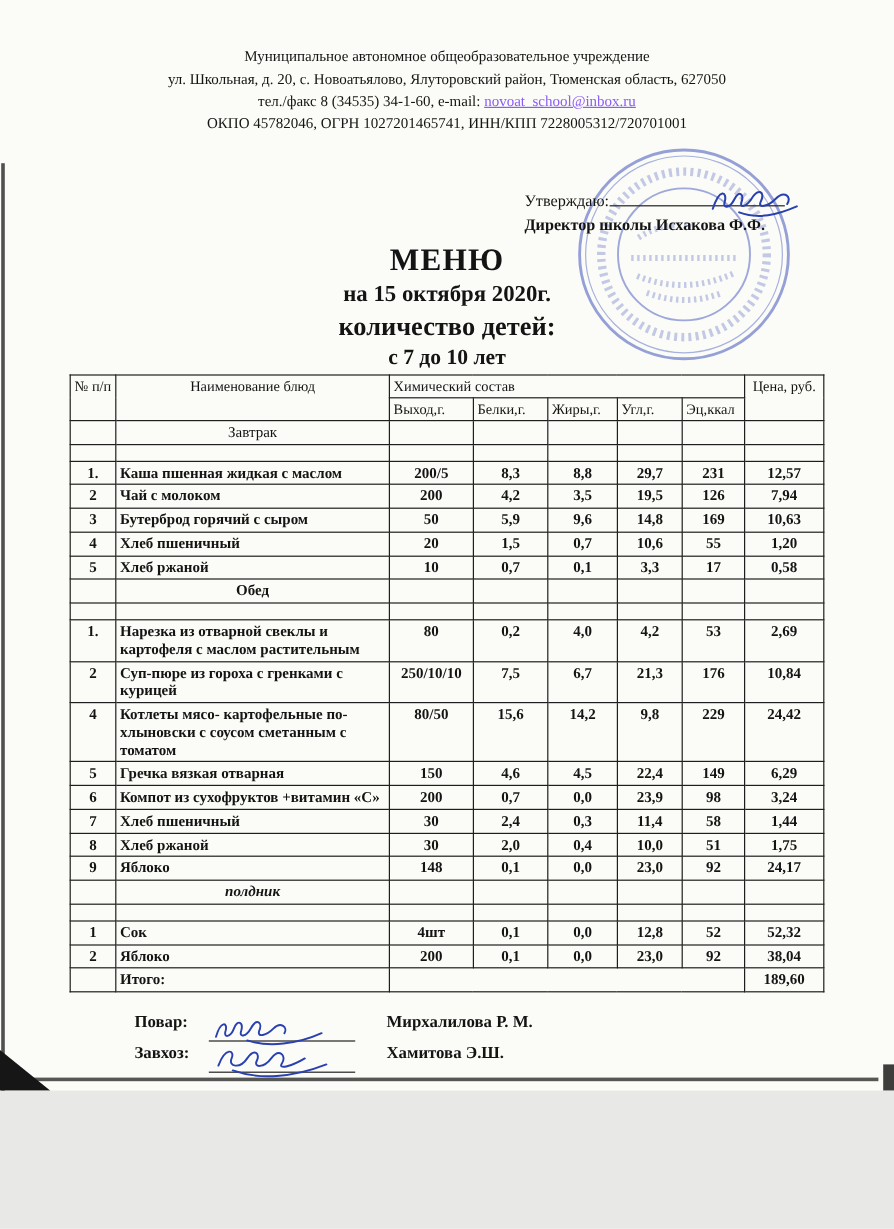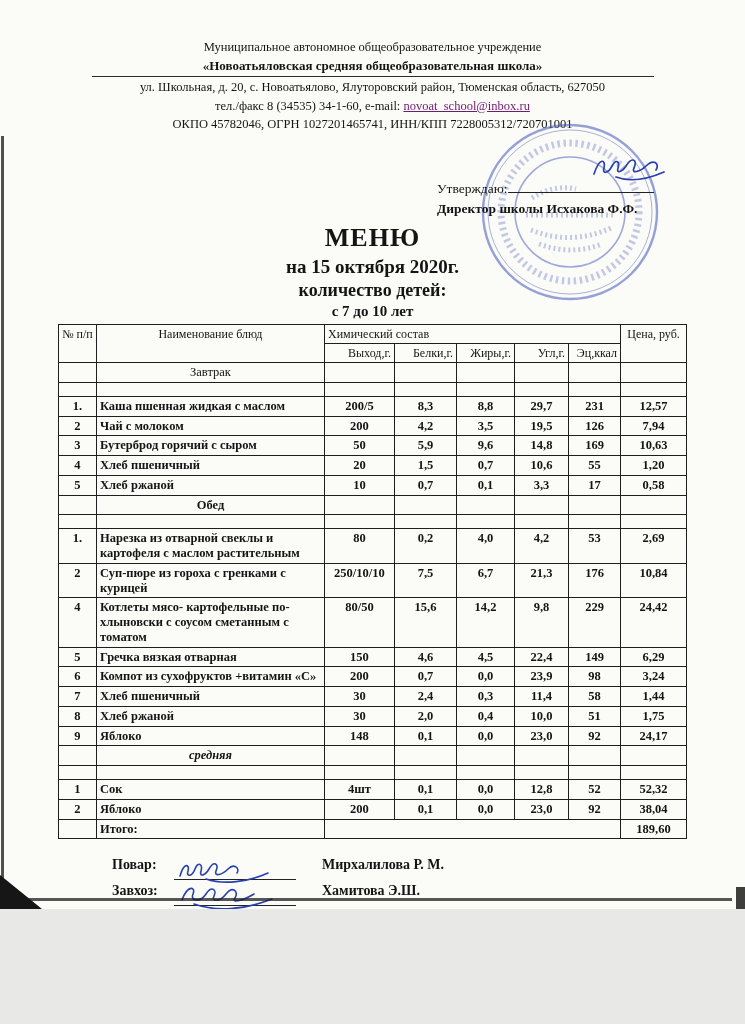--- a/index.html
+++ b/index.html
@@ -12,45 +12,45 @@
   .edge-left  { position:absolute; left:1px; top:136px; width:3px; height:880px; background:#262626; opacity:.8; }
   .edge-bottom{ position:absolute; left:26px; bottom:8px; width:706px; height:3px; background:#1f1f1f; opacity:.75; }
   .corner-bl  { position:absolute; left:0; bottom:0; width:0; height:0;
                 border-bottom:34px solid #161616; border-right:42px solid transparent; }
   .corner-br  { position:absolute; right:0; bottom:0; width:9px; height:22px; background:#1c1c1c; opacity:.85; }
   
   .doc { padding-top:40px; }
   .org { width:562px; margin:0 auto; text-align:center; font-size:12.5px; line-height:1.25; }
   .org .org-name { font-weight:bold; font-size:13px; border-bottom:1.4px solid #2a2a2a; padding-bottom:2px; margin-top:2px; }
   .org .org-line { margin-top:3px; }
-  .org .email { text-decoration:underline; color:#701a75; }
+  .org .email { text-decoration:underline; color:#8b5cf6; }
   
   .approval { position:relative; z-index:3; width:276px; margin:46px 32px 0 auto; font-size:13.5px; }
   .approval .blank { display:inline-block; width:146px; border-bottom:1.3px solid #222; height:13px; vertical-align:baseline; }
   .approval .director { font-weight:bold; margin-top:4px; white-space:nowrap; }
   
   .stamp { position:absolute; left:476px; top:118px; z-index:1; }
   .approve-sig { position:absolute; left:588px; top:150px; z-index:4; }
   
   .title-block { text-align:center; margin-top:6px; position:relative; z-index:2; font-weight:bold; }
   .t-main { font-size:26px; letter-spacing:1px; }
   .t-date { font-size:19px; margin-top:3px; }
-  .t-children { font-size:18px; margin-top:2px; }
-  .t-age { font-size:15px; margin-top:2px; }
+  .t-children { font-size:22px; margin-top:2px; }
+  .t-age { font-size:18px; margin-top:2px; }
   
   table.menu { width:628px; margin:4px auto 0; border-collapse:collapse; table-layout:fixed;padding-left:24px; }
   table.menu th, table.menu td {
     border:1.2px solid #1e1e1e; vertical-align:top; padding:2px 3px;
     font-size:12.5px; line-height:1.18; overflow-wrap:break-word; word-break:break-word;
   }
   table.menu th { font-weight:normal; font-size:12px; }
   .h-num  { text-align:center; }
   .h-name { text-align:center; }
   .h-chem { text-align:left; padding-left:4px; }
-  .h-sub  { text-align:right; }
+  .h-sub  { text-align:left; }
   .h-price{ text-align:center; }
   tbody td { font-weight:bold; }
   .c-num   { text-align:center; }
   .c-name  { text-align:left; padding-left:5px; }
   .c-val   { text-align:center; }
   .c-price { text-align:center; }
   .c-section { text-align:center; font-weight:normal; }
   .v-bold { font-weight:bold; }
   .v-bold-italic { font-weight:bold; font-style:italic; }
   .c-total { font-weight:bold; }
@@ -79,21 +79,20 @@
   </svg>
 
   <svg class="approve-sig" width="120" height="40" viewBox="0 0 120 40">
     <path d="M6 24 C12 6 18 10 16 18 C14 24 20 24 24 16 C28 8 32 12 30 18 C28 24 34 22 38 16 C44 6 50 10 46 18 C43 24 52 22 58 16 C66 8 72 14 68 20 M28 27 C44 33 60 29 76 22" fill="none" stroke="#2840b0" stroke-width="1.7" stroke-linecap="round"></path>
   </svg>
 
   <div class="doc">
 
     <div class="org">
       <div>Муниципальное автономное общеобразовательное учреждение</div>
-      <div class="org-name">«Новоатьяловская средняя общеобразовательная школа»</div>
       <div class="org-line">ул. Школьная, д. 20, с. Новоатьялово, Ялуторовский район, Тюменская область, 627050</div>
       <div class="org-line"><span>тел./факс 8 (34535) 34-1-60,  e-mail: </span><span class="email">novoat_school@inbox.ru</span></div>
       <div class="org-line">ОКПО 45782046, ОГРН 1027201465741, ИНН/КПП 7228005312/720701001</div>
     </div>
 
     <div class="approval">
       <div><span>Утверждаю:</span><span class="blank"></span></div>
       <div class="director">Директор школы Исхакова Ф.Ф.</div>
     </div>
 
@@ -296,21 +295,21 @@
             <td class="c-name">Яблоко</td>
             <td class="c-val">148</td>
             <td class="c-val">0,1</td>
             <td class="c-val">0,0</td>
             <td class="c-val">23,0</td>
             <td class="c-val">92</td>
             <td class="c-price">24,17</td>
           </tr>
           <tr>
             <td class="c-num"></td>
-            <td class="c-name c-section v-bold-italic">средняя</td>
+            <td class="c-name c-section v-bold-italic">полдник</td>
             <td class="c-val"></td>
             <td class="c-val"></td>
             <td class="c-val"></td>
             <td class="c-val"></td>
             <td class="c-val"></td>
             <td class="c-price"></td>
           </tr>
           <tr class="empty-row">
             <td class="c-num"></td>
             <td class="c-name"></td>

